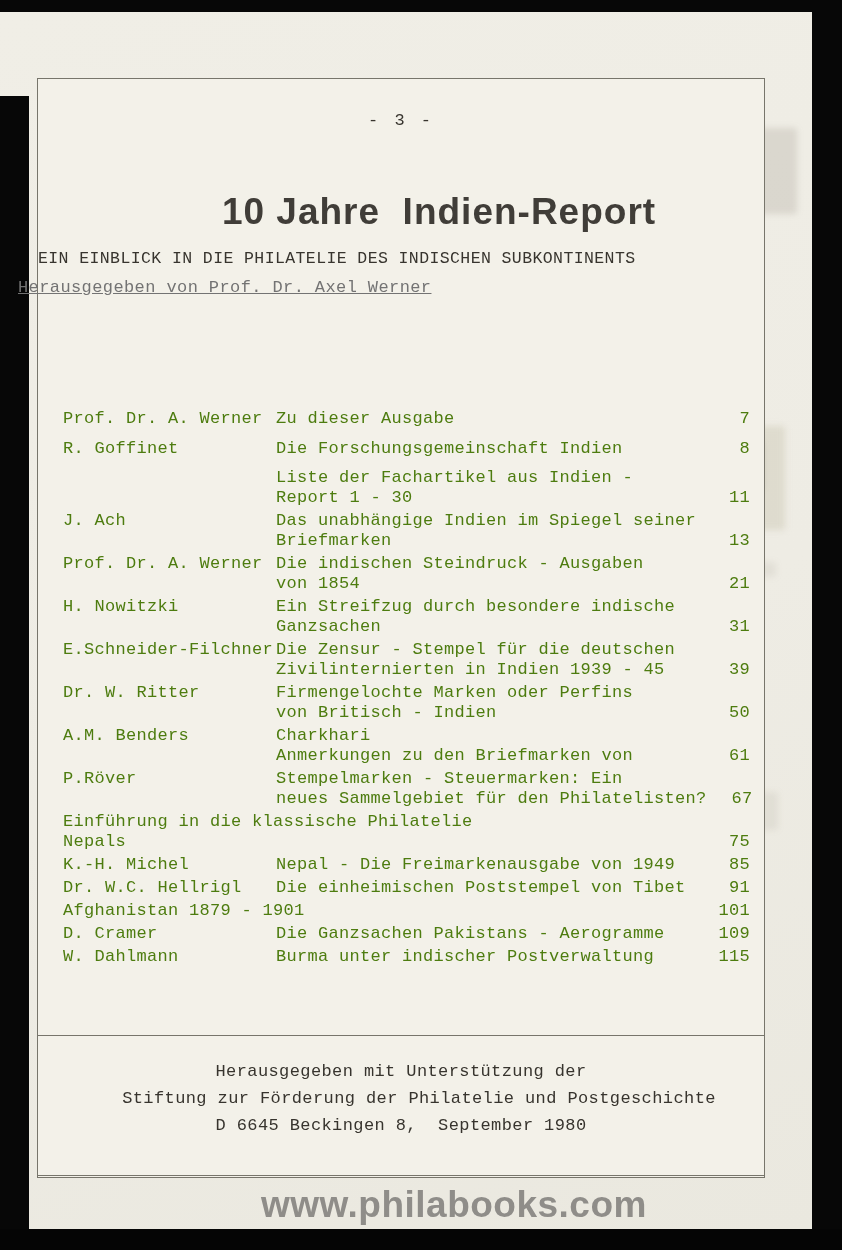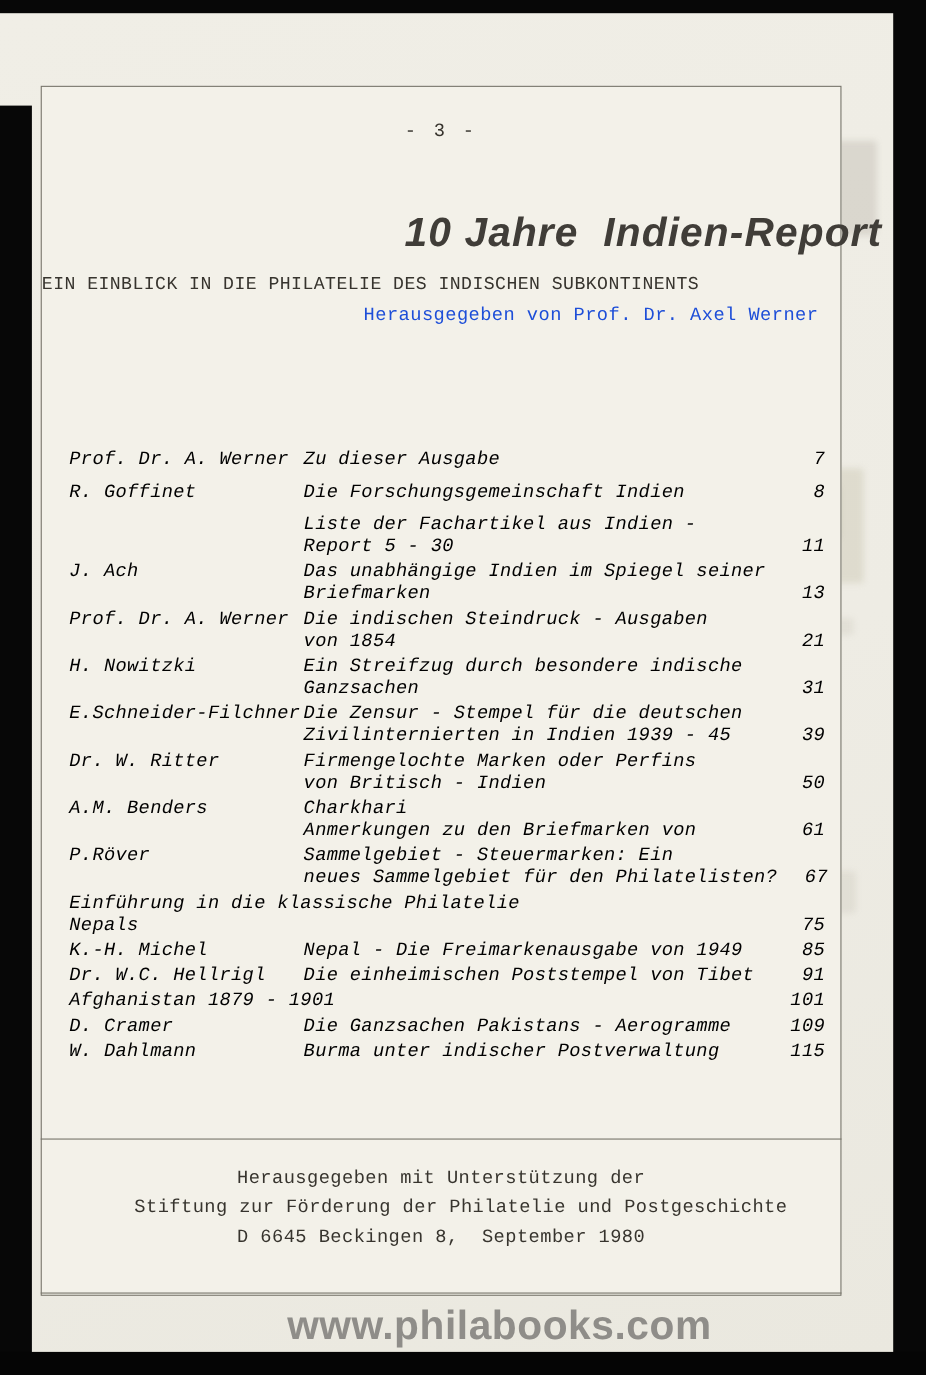--- a/index.html
+++ b/index.html
@@ -59,68 +59,67 @@
     text-align: center;
     font-size: 17px;
     letter-spacing: 3px;
     color: #37342e;
   }
   .doc-title {
     position: absolute;
     top: 112px;
     left: 0;
     width: 100%;
-    text-align: right;
+    text-align: center;
     transform: translateX(38px);
     font-family: "Liberation Sans", sans-serif;
     font-weight: bold;
     font-size: 37px;
     letter-spacing: 1px;
     color: #403d38;
     white-space: pre;
-    font-style: italic;
   }
   .doc-subtitle {
     position: absolute;
     top: 170px;
     left: 0;
     width: 100%;
     text-align: left;
     font-size: 16.5px;
     letter-spacing: 0.4px;
     color: #37342e;
     white-space: pre;
   }
   .doc-editor {
     position: absolute;
     top: 199px;
     left: 0;
     width: 100%;
-    text-align: right;
+    text-align: left;
     transform: translateX(-20px);
     font-size: 17px;
     letter-spacing: 0.4px;
-    color: #1d4ed8;
-    white-space: pre;
+    color: #737373;
+    white-space: pre;
+    text-decoration: underline;
   }
   .toc {
     position: absolute;
     top: 330px;
     left: 25px;
     right: 14px;
   }
   .toc-entry {
     display: flex;
     align-items: flex-start;
     margin-bottom: 3px;
     font-size: 17px;
     line-height: 20px;
     letter-spacing: 0.3px;
-    color: #000000;
-    font-style: italic;
+    color: #4d7c0f;
   }
   .toc-entry:nth-child(1) { margin-bottom: 10px; }
   .toc-entry:nth-child(2) { margin-bottom: 9px; }
   .toc-author {
     width: 213px;
     flex: none;
     white-space: pre;
   }
   .toc-title {
     flex: 1;
@@ -236,21 +235,21 @@
           <div class="toc-author">R. Goffinet</div>
           <div class="toc-title">
             <div class="toc-line">Die Forschungsgemeinschaft Indien</div>
           </div>
           <div class="toc-page">8</div>
         </div>
         <div class="toc-entry">
           <div class="toc-author"></div>
           <div class="toc-title">
             <div class="toc-line">Liste der Fachartikel aus Indien -</div>
-            <div class="toc-line">Report 5 - 30</div>
+            <div class="toc-line">Report 1 - 30</div>
           </div>
           <div class="toc-page">11</div>
         </div>
         <div class="toc-entry">
           <div class="toc-author">J. Ach</div>
           <div class="toc-title">
             <div class="toc-line">Das unabhängige Indien im Spiegel seiner</div>
             <div class="toc-line">Briefmarken</div>
           </div>
           <div class="toc-page">13</div>
@@ -291,21 +290,21 @@
           <div class="toc-author">A.M. Benders</div>
           <div class="toc-title">
             <div class="toc-line">Charkhari</div>
             <div class="toc-line">Anmerkungen zu den Briefmarken von</div>
           </div>
           <div class="toc-page">61</div>
         </div>
         <div class="toc-entry">
           <div class="toc-author">P.Röver</div>
           <div class="toc-title">
-            <div class="toc-line">Sammelgebiet - Steuermarken: Ein</div>
+            <div class="toc-line">Stempelmarken - Steuermarken: Ein</div>
             <div class="toc-line">neues Sammelgebiet für den Philatelisten?</div>
           </div>
           <div class="toc-page">67</div>
         </div>
         <div class="toc-entry">
           <div class="toc-title">
             <div class="toc-line">Einführung in die klassische Philatelie</div>
             <div class="toc-line">Nepals</div>
           </div>
           <div class="toc-page">75</div>

